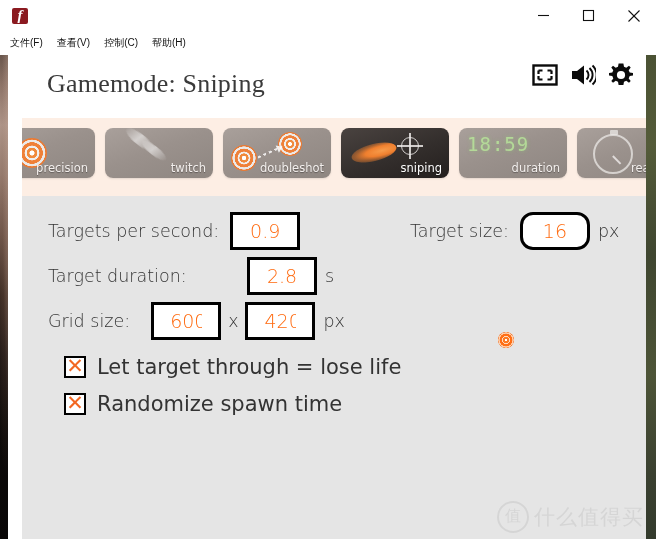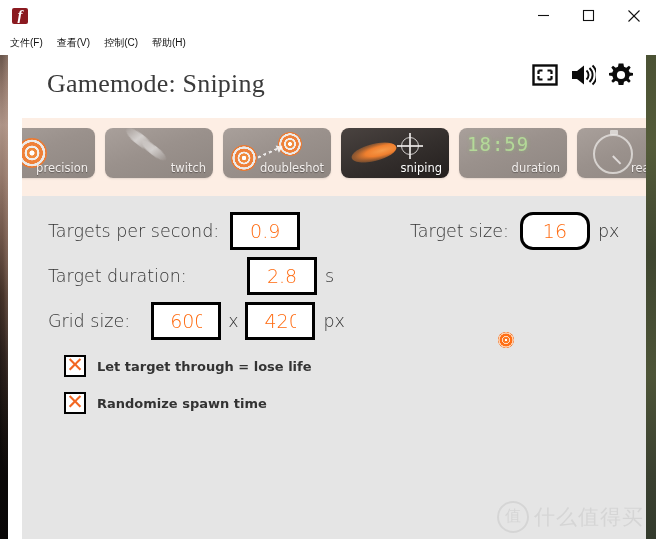--- a/index.html
+++ b/index.html
@@ -347,22 +347,22 @@
     text-align: center;
     color: #f26722;
     font-size: 21px;
     font-weight: bold;
     font-family: "DejaVu Sans", sans-serif;
     line-height: 22px;
   }
   .cblabel {
     margin-left: 11px;
     font-family: "DejaVu Sans", sans-serif;
-    font-weight: 700;
-    font-size: 13px;
+    font-weight: 400;
+    font-size: 21px;
     color: #333333;
     white-space: nowrap;
   }
 
   .preview-dot {
     position: absolute;
     width: 16px; height: 16px;
     border-radius: 50%;
     background:
       radial-gradient(circle,

